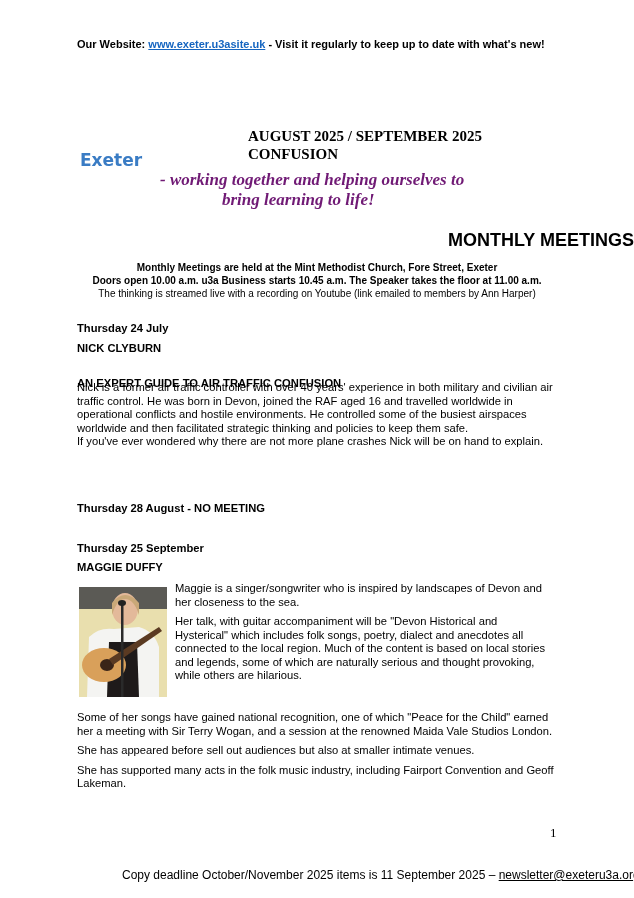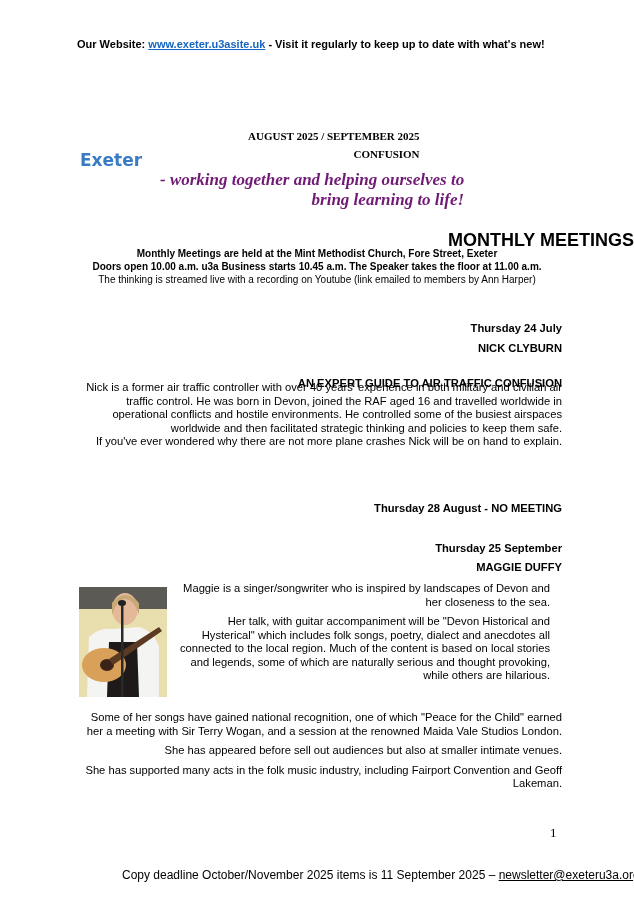--- a/index.html
+++ b/index.html
@@ -1,27 +1,27 @@
 <!DOCTYPE html>
 <html><head>
 <meta charset="utf-8">
 <style>
   html, body { margin: 0; padding: 0; background: #ffffff; }
   body { width: 634px; height: 898px; position: relative; overflow: hidden; font-family: "Liberation Sans", sans-serif; color: #000; }
-  .abs { position: absolute; text-align: right; }
+  .abs { position: absolute; }
   .website { left: 77px; top: 38px; font-size: 11px; font-weight: bold; white-space: nowrap; }
   .website a { color: #1565c0; text-decoration: underline; }
   .logo { left: 78px; top: 80px; width: 160px; height: 92px; }
   .logo-u3a { position: absolute; left: 0; top: -22px; font-family: "DejaVu Sans", sans-serif; font-weight: bold; font-size: 78px; letter-spacing: -4px; color: #1f6fc0; line-height: 1; }
   .logo-exeter { position: absolute; left: 2px; top: 70px; font-family: "DejaVu Sans", sans-serif; font-weight: bold; font-size: 17px; color: #3a7cc4; }
-  .issue { left: 248px; top: 127px; font-family: "Liberation Serif", serif; font-weight: bold; font-size: 11px; line-height: 18px; }
+  .issue { left: 248px; top: 127px; font-family: "Liberation Serif", serif; font-weight: bold; font-size: 15px; line-height: 18px; }
   .tagline { left: 160px; top: 170px; font-family: "Liberation Serif", serif; font-style: italic; font-weight: bold; font-size: 17px; color: #701a75; line-height: 20px; }
   .tagline .l2 { padding-left: 62px; }
   .section-title { left: 0; width: 634px; top: 230px; text-align: right; font-size: 18px; font-weight: bold; }
-  .venue { left: 0; width: 634px; top: 247px; text-align: center; font-size: 10px; line-height: 13px; }
+  .venue { left: 0; width: 634px; top: 261px; text-align: center; font-size: 10px; line-height: 13px; }
   .venue .b { font-weight: bold; }
   .content { left: 77px; width: 485px; font-size: 11.2px; line-height: 13.5px; }
   .h { font-weight: bold; }
   .p { margin: 0; }
   .photo { left: 79px; top: 587px; width: 88px; height: 110px; overflow: hidden; background: #e8dcb0; }
   .footer { left: 77px; top: 868px; font-size: 12px; white-space: nowrap; margin-left: 45px; }
   .footer a { color: #000; text-decoration: underline; }
   .pagenum { left: 550px; top: 825px; font-family: "Liberation Serif", serif; font-size: 13px; }
 </style>
 </head>

